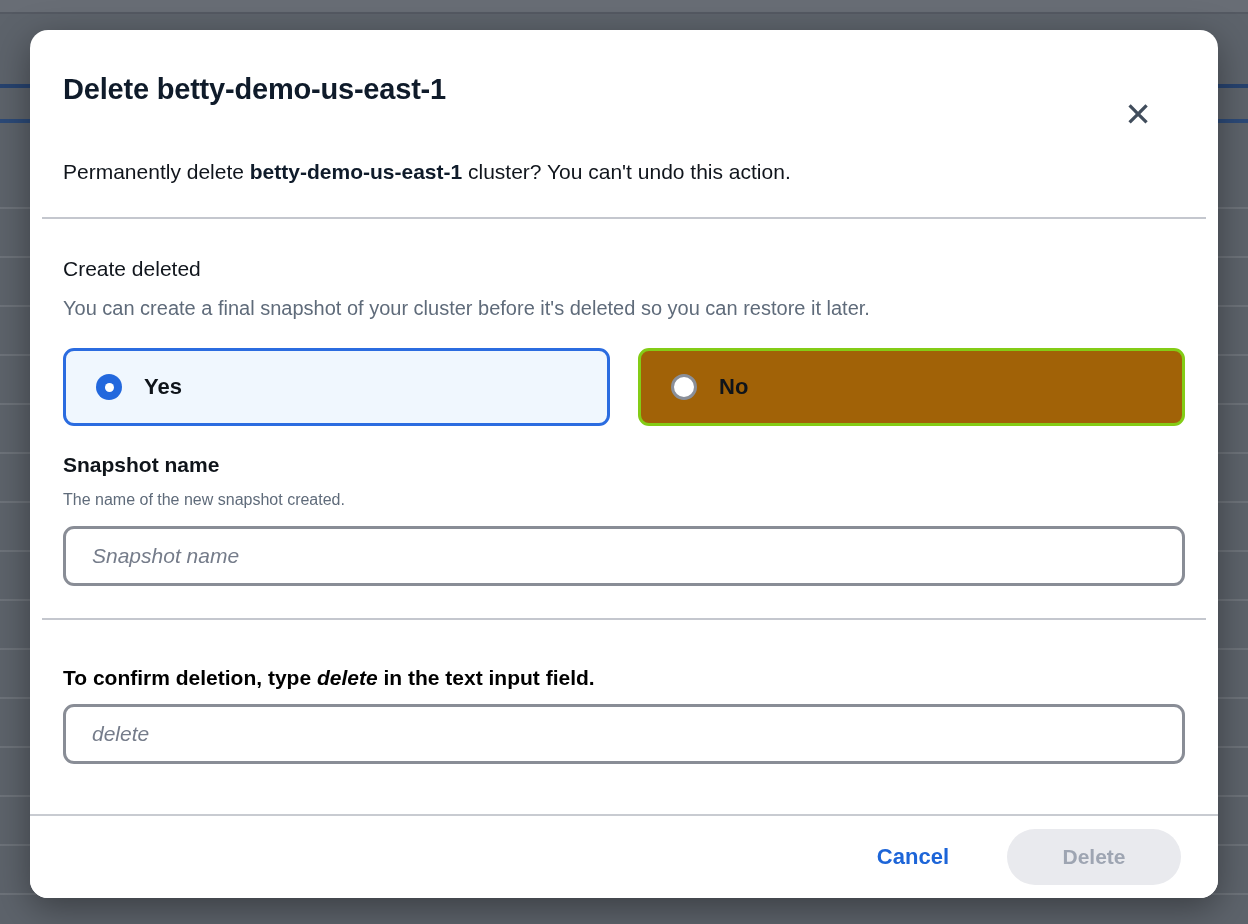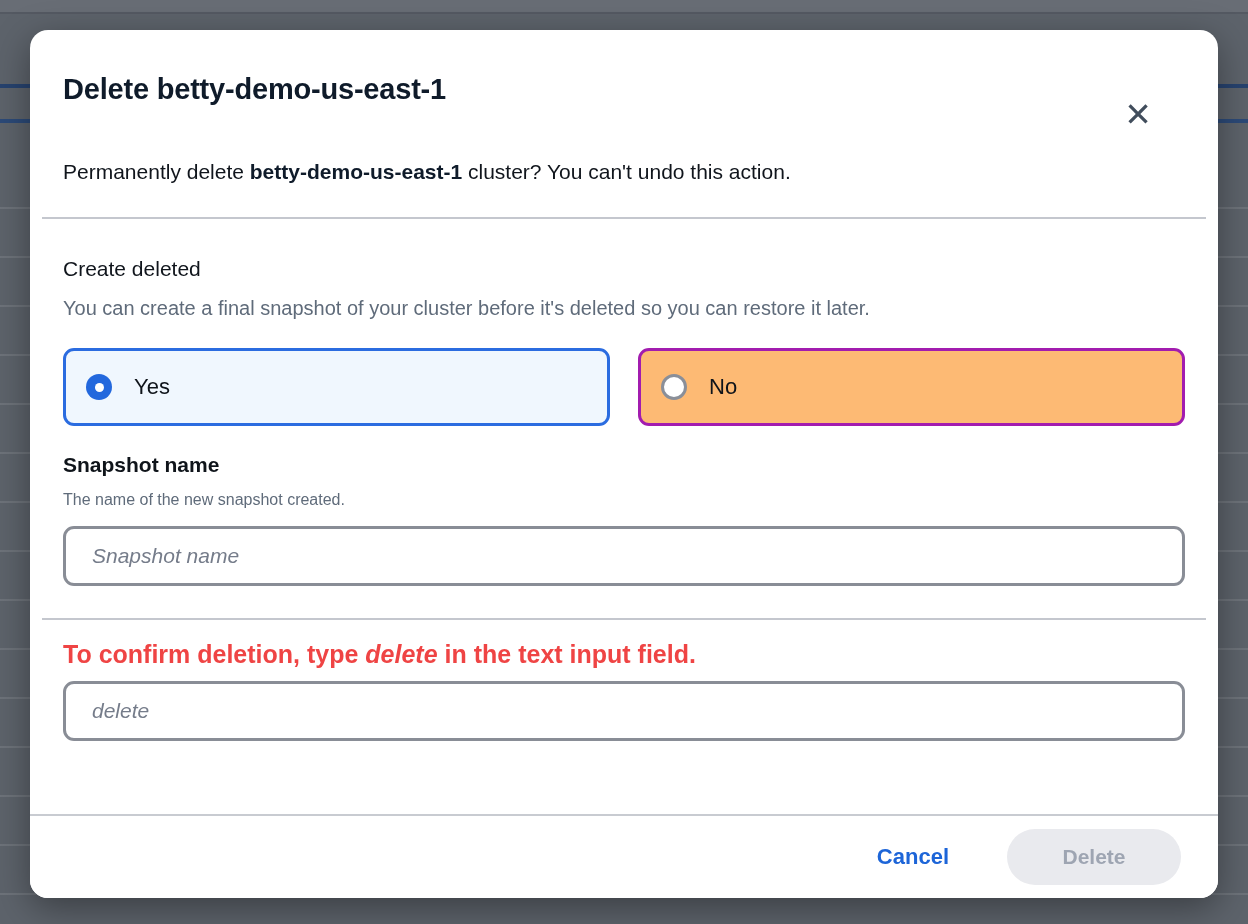--- a/index.html
+++ b/index.html
@@ -30,40 +30,40 @@
 
   .body-text { margin-top:52px; font-size:21px; color:#10151c; line-height:27px; }
   .body-text b { font-weight:bold; color:#0f1b2a;margin-top:36px; }
 
   .divider-inset { height:2px; background:#c4c7ce; border:none; margin:32px -21px 0 -21px; }
 
   .section-heading { margin-top:36px; font-size:21px; color:#10151c; line-height:27px; }
   .section-desc    { margin-top:13px; font-size:20px; color:#5f6b7a; line-height:26px; }
 
   .tiles { display:flex; gap:28px; margin-top:27px; }
-  .tile  { flex:1; height:78px; border-radius:11px; display:flex; align-items:center; padding-left:20px; cursor:pointer; }
+  .tile  { flex:1; height:78px; border-radius:11px; display:flex; align-items:center; padding-left:30px; cursor:pointer;font-weight:bold; }
   .tile-selected   { border:3px solid #2b6ce0; background:#f0f7fe; }
-  .tile-unselected { border:3px solid #a21caf; background:#fdba74; }
+  .tile-unselected { border:3px solid #84cc16; background:#a16207; }
   .tile-label { margin-left:22px; font-size:22px; color:#0f141a; }
 
   .radio { width:26px; height:26px; border-radius:50%; position:relative; flex:0 0 auto; }
   .radio-on  { background:#2368dd; }
   .radio-on::after { content:""; position:absolute; left:50%; top:50%; width:9px; height:9px; margin:-4.5px 0 0 -4.5px;
                      border-radius:50%; background:#ffffff; }
   .radio-off { background:#ffffff; border:3px solid #8a8f99; }
 
   .field-label { margin-top:25px; font-size:21px; font-weight:bold; color:#0f141a; line-height:27px; }
   .field-desc  { margin-top:9px;  font-size:16px; color:#5f6b7a; line-height:26px; }
 
   .text-input { display:block; width:100%; height:60px; margin-top:13px; border:3px solid #898d96; border-radius:11px;
                 font-size:21px; padding:0 26px; color:#10151c; background:#ffffff;
                 font-family:"Liberation Sans","DejaVu Sans",sans-serif; }
   .text-input::placeholder { color:#757c8a; font-style:italic; opacity:1; }
 
-  .confirm-label { margin-top:21px; font-size:25px; font-weight:bold; color:#ef4444; line-height:27px; }
+  .confirm-label { margin-top:44px; font-size:21px; font-weight:bold; color:#000000; line-height:27px; }
   .confirm-label .kw { font-style:italic; }
 
   .modal-footer { position:absolute; left:0; right:0; bottom:0; height:84px; border-top:2px solid #c8cbd1;
                   display:flex; align-items:center; justify-content:flex-end; padding-right:37px; gap:42px;
                   border-radius:0 0 18px 18px; background:#ffffff; }
   .cancel-btn { border:none; background:transparent; color:#1d65d8; font-size:22px; font-weight:bold; cursor:pointer;
                 font-family:inherit; padding:8px 16px; }
   .delete-btn { width:174px; height:56px; border:none; border-radius:28px; background:#e9eaee; color:#9ea5b2;
                 font-size:21px; font-weight:bold; font-family:inherit; cursor:not-allowed; }
 </style>

